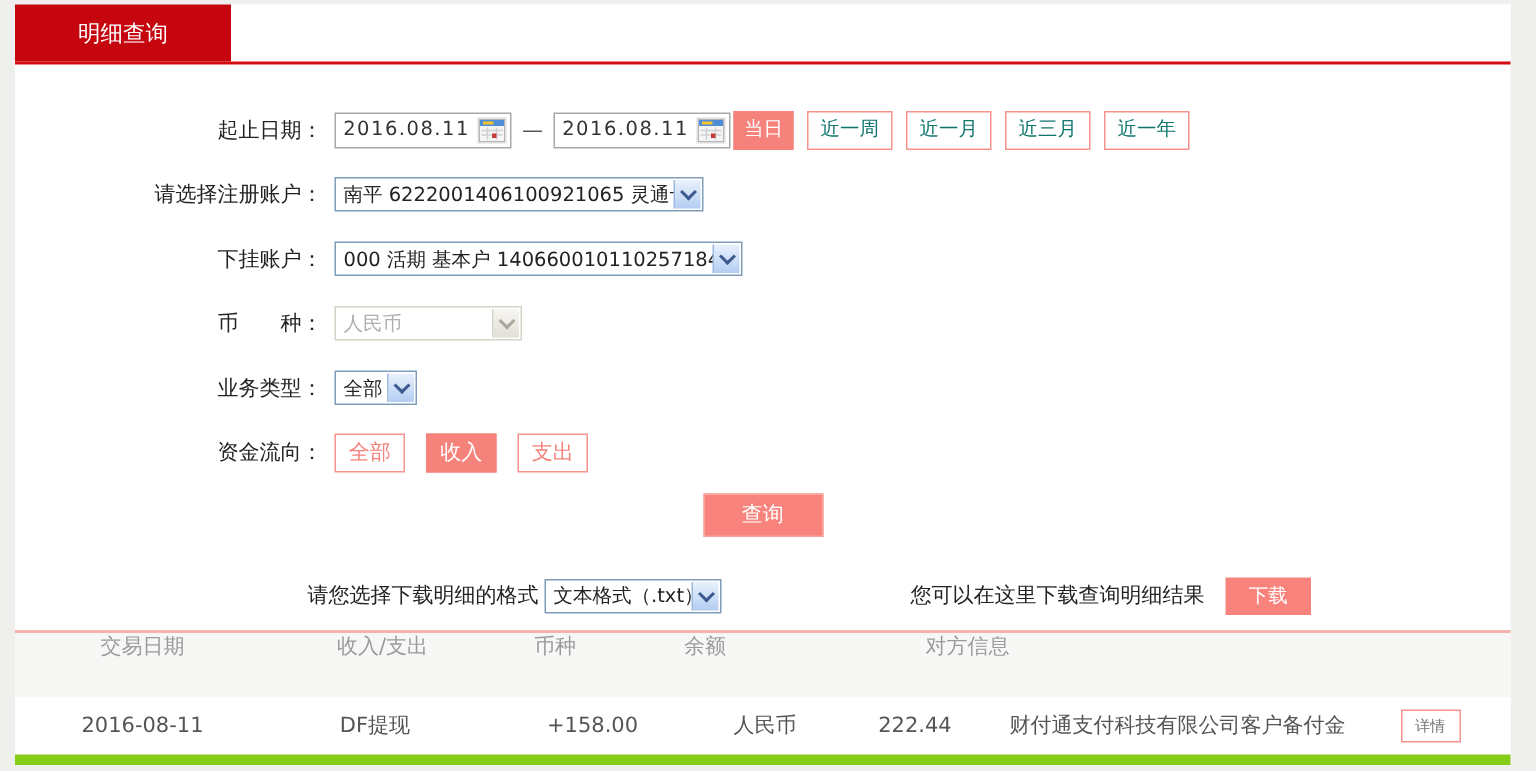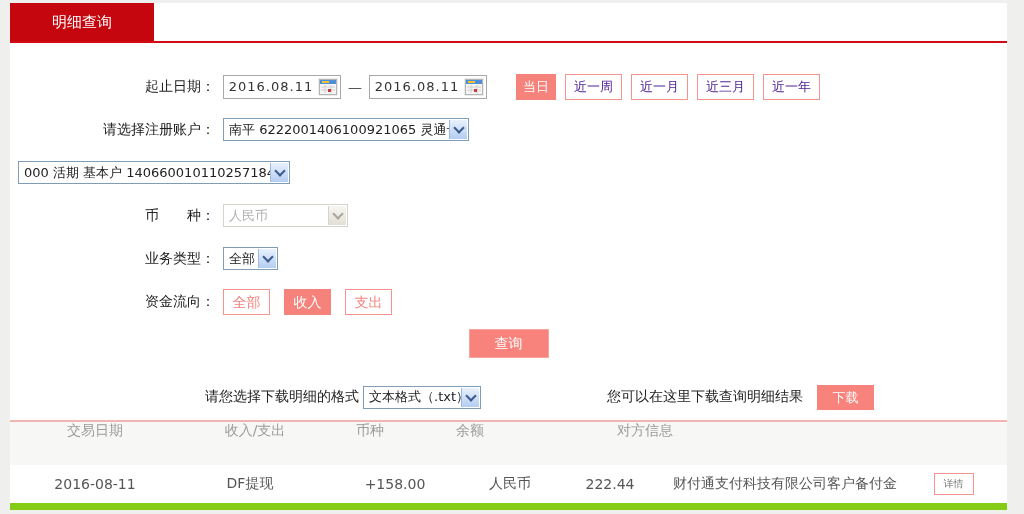--- a/index.html
+++ b/index.html
@@ -23,23 +23,23 @@
   .fctrl{margin-left:8px;display:flex;align-items:center;}
 
   .dateinput{width:118px;height:24px;box-sizing:border-box;border:1px solid #a8a8a8;
              background:#fff;display:flex;align-items:center;}
   .dateinput .val{flex:1;text-align:center;font-size:13px;color:#333;letter-spacing:1px;}
   .calicon{width:20px;height:18px;margin-right:2px;display:flex;align-items:center;justify-content:center;
            background:#ececec;cursor:pointer;}
   .dash{margin:0 7px;color:#555;font-size:14px;}
 
   .qbtn{height:26px;line-height:24px;box-sizing:border-box;padding:0 8px;font-size:13px;
-        border:1px solid #f6938d;color:#4c1d95;background:#fff;margin-right:9px;cursor:pointer;}
+        border:1px solid #f6938d;color:#0f766e;background:#fff;margin-right:9px;cursor:pointer;}
   .qbtn.active{background:#f6827c;border-color:#f6827c;color:#fff;padding:0 6px;}
-  .qgroup{margin-left:29px;display:flex;align-items:flex-end;}
+  .qgroup{margin-left:2px;display:flex;align-items:flex-end;}
 
   .sel{height:23px;box-sizing:border-box;border:1px solid #7f9db9;background:#fff;
        display:inline-flex;align-items:center;font-size:13px;color:#222;position:relative;
        padding:0 24px 0 5px;cursor:pointer;white-space:nowrap;}
   .sel .arrow{position:absolute;right:1px;top:1px;bottom:1px;width:17px;
        background:linear-gradient(#e9f1fd,#b4cdf2);border-left:1px solid #9db9e0;
        display:flex;align-items:center;justify-content:center;}
   .sel .chev{width:6px;height:6px;border-right:2px solid #3c5a8f;border-bottom:2px solid #3c5a8f;
        transform:rotate(45deg);margin-top:-3px;}
   .sel.disabled{border-color:#d6d3c8;color:#aeaeae;cursor:default;}
@@ -135,20 +135,21 @@
         <div class="sel w246">
           <span>南平 6222001406100921065 灵通卡</span>
           <span class="arrow">
               <span class="chev"></span>
             </span>
         </div>
       </div>
     </div>
 
     <div class="frow">
+      <div class="flabel">下挂账户：</div>
       <div class="fctrl">
         <div class="sel w272">
           <span>000 活期 基本户 1406600101102571848</span>
           <span class="arrow">
               <span class="chev"></span>
             </span>
         </div>
       </div>
     </div>
 

